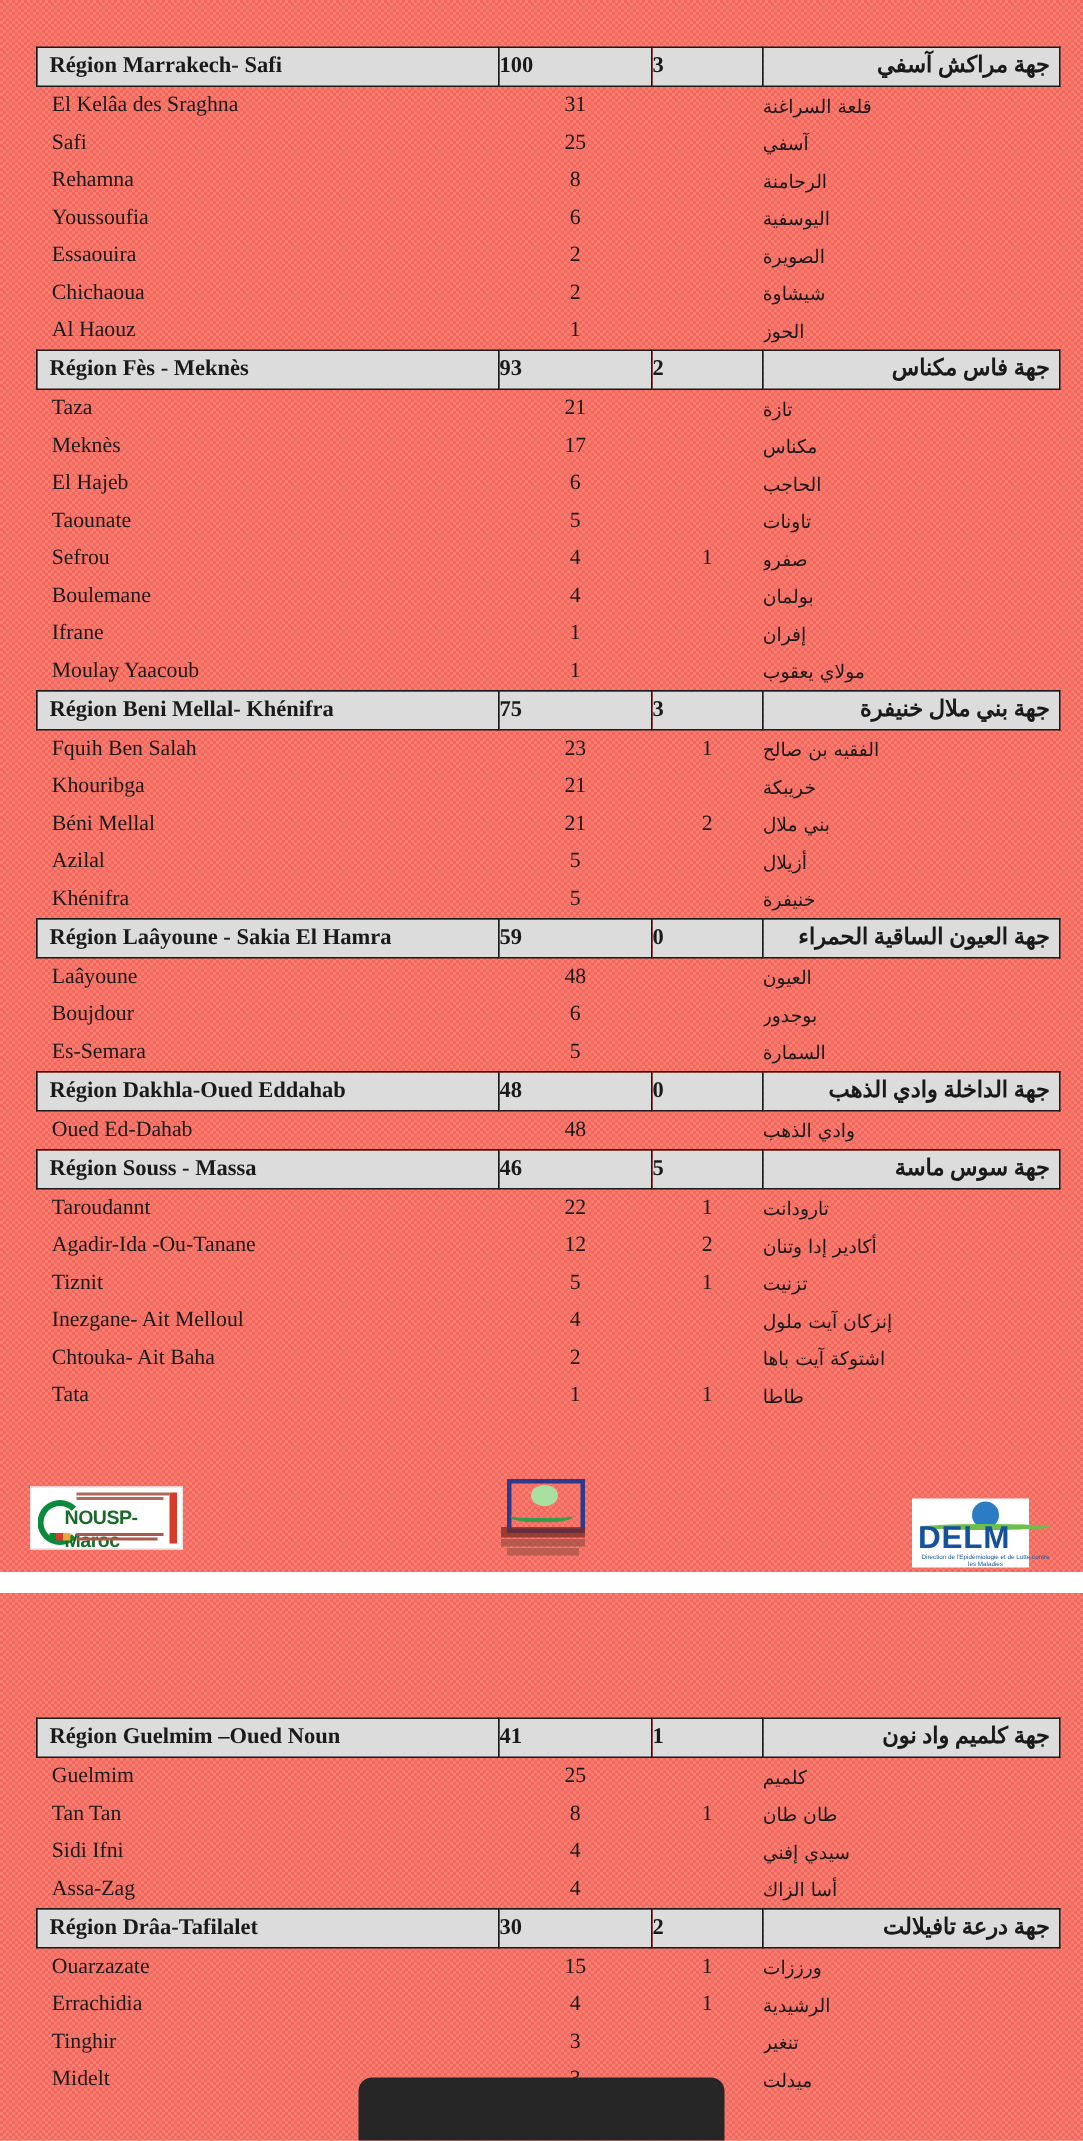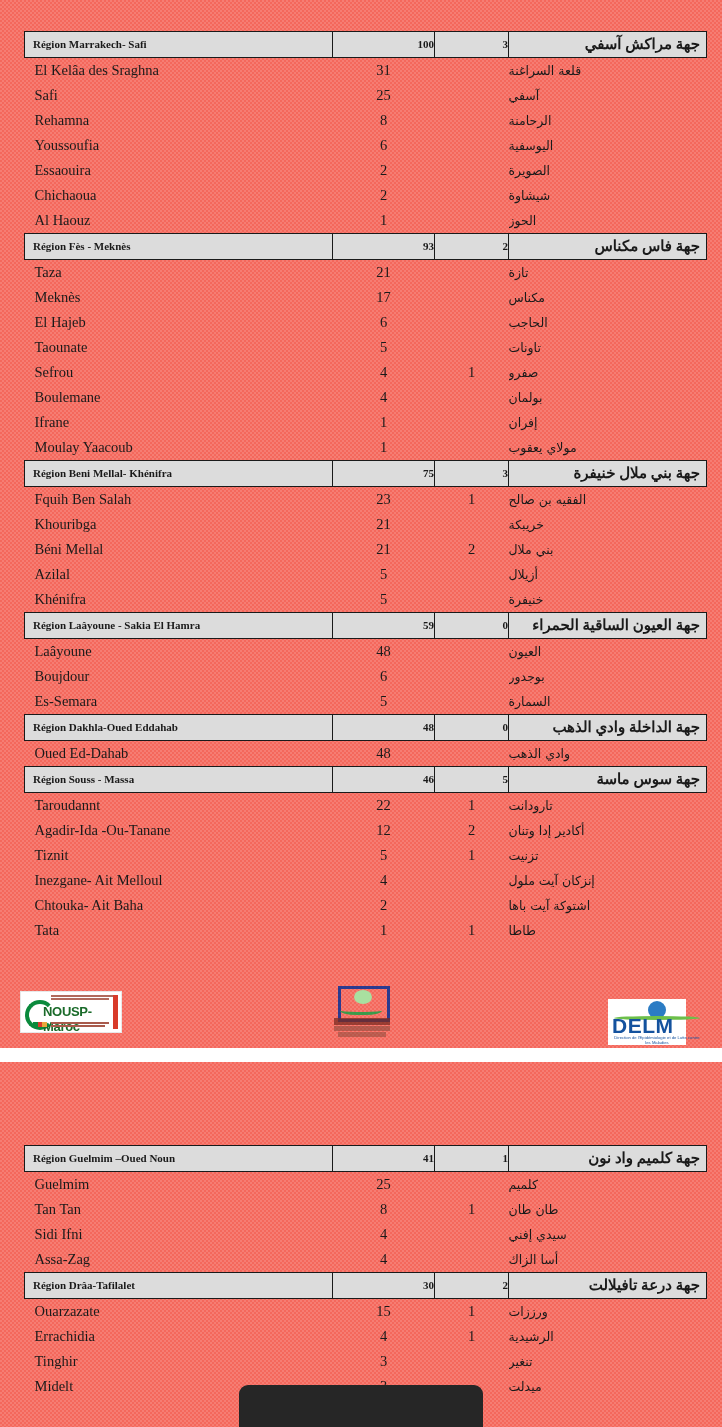--- a/index.html
+++ b/index.html
@@ -45,26 +45,26 @@
   
   col.c-name{width:308px;}
   col.c-cases{width:102px;}
   col.c-deaths{width:74px;}
   col.c-ar{width:198px;}
 
   tr.region td{
     background:#dcdcdc;
     border:1.6px solid #1a1a1a;
     font-weight:bold;
-    font-size:11px;
+    font-size:15px;
   }
   tr.region td.cell-name{border-right:1.2px solid #1a1a1a;}
   tr.region td.cell-cases,tr.region td.cell-deaths{
     border-left:1.2px solid #1a1a1a;border-right:1.2px solid #1a1a1a;
-    text-align:right;
+    text-align:left;
   }
   tr.region td.cell-ar{
     border-left:1.2px solid #1a1a1a;
     direction:rtl;
     font-family:Liberation Serif, serif;
     font-size:15px;
     font-weight:bold;
     padding-right:6px;
   }
   tr.region td.cell-name{padding-left:8px;}

